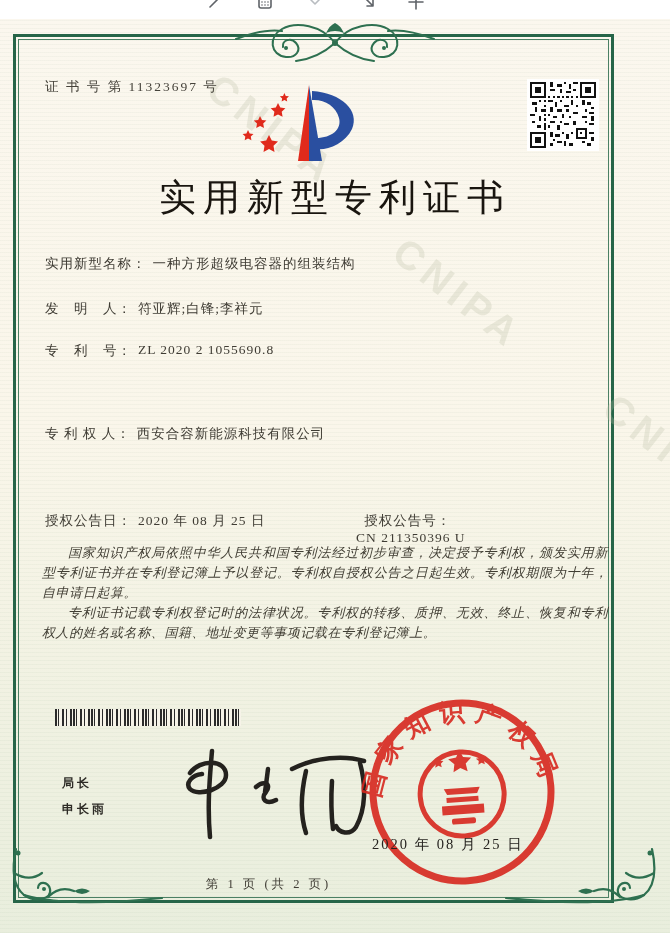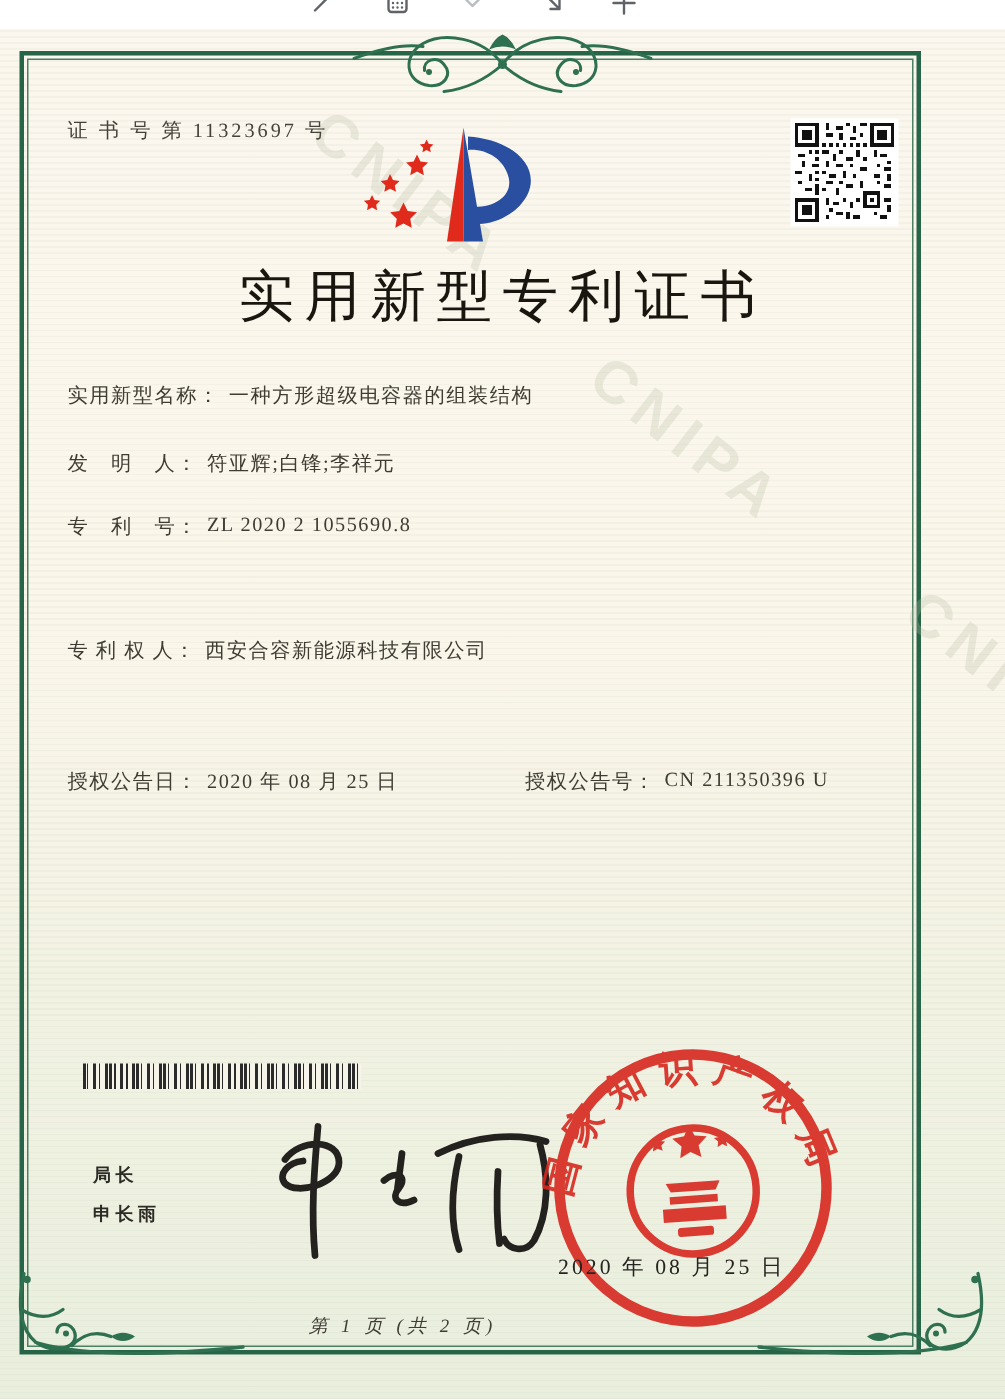--- a/index.html
+++ b/index.html
@@ -35,40 +35,40 @@
   .qr svg { width:100%; height:100%; display:block; }
 
   .doc-title { position:absolute; left:0; top:154px; width:670px; text-align:center;
     font-size:37px; font-weight:400; letter-spacing:7px; color:#19150f; }
 
   .field-row { position:absolute; left:45px; width:560px; display:flex; font-size:13.5px;
     letter-spacing:1px; color:#3f3c34;text-align:center; }
   .field-row .lbl { white-space:pre; }
   .field-row .val { margin-left:6px; }
   .addr-val { margin-left:6px; width:420px; line-height:19px; }
-  .grant-pair2 { position:absolute; left:305px; top:0; display:flex; }
+  .grant-pair2 { position:absolute; left:305px; top:0; display:flex;flex-direction:column; }
 
   .body-text { position:absolute; left:42px; top:524px; width:566px; font-size:13px; line-height:20px;
     color:#403d33; font-style:italic; letter-spacing:0.6px; }
   .body-text p { text-indent:2em; text-align:justify; }
 
   .barcode { position:absolute; left:55px; top:690px; width:186px; height:17px;
     background:repeating-linear-gradient(90deg,#2b2b2b 0 2px,#f6f3e8 2px 3px,#2b2b2b 3px 4px,#f6f3e8 4px 7px,#2b2b2b 7px 9px,#f6f3e8 9px 11px,#2b2b2b 11px 12px,#f6f3e8 12px 15px,#2b2b2b 15px 17px,#f6f3e8 17px 18px); }
 
   .signer { position:absolute; left:62px; top:751px; font-family:"Liberation Sans","DejaVu Sans",sans-serif;
     font-weight:600; font-size:12px; color:#2d2b26; letter-spacing:3px; line-height:26px; }
   .signature { position:absolute; left:150px; top:726px; width:225px; height:98px; }
   .signature svg { width:100%; height:100%; }
 
   .seal { position:absolute; left:362px; top:673px; width:200px; height:200px; opacity:0.9; transform:rotate(-4deg); }
   .seal svg { width:100%; height:100%; }
   .seal-date { position:absolute; left:372px; top:816px; font-size:14.5px; letter-spacing:2px; color:#262420; }
 
   .page-footer { position:absolute; left:0; top:857px; width:537px; text-align:center; font-size:12.5px;
-    letter-spacing:3px; color:#3f3c34;font-style:italic; }
+    letter-spacing:3px; color:#3f3c34; }
   .continuation { position:absolute; left:0; top:897px; width:670px; text-align:center; font-size:13.5px;
     font-style:italic; letter-spacing:3px; color:#46433a;margin-top:26px; }
 </style>
 </head>
 <body>
 
 <div class="screen">
 
   <div class="toolbar-strip">
     <span class="tb-icon" style="left:206px">
@@ -223,20 +223,24 @@
     </div>
     <div class="field-row" style="top:493px">
       <span class="lbl">授权公告日：</span>
       <span class="val">2020 年 08 月 25 日</span>
       <span class="grant-pair2">
         <span class="lbl">授权公告号：</span>
         <span class="val">CN 211350396 U</span>
       </span>
     </div>
 
+    <div class="body-text">
+      <p>国家知识产权局依照中华人民共和国专利法经过初步审查，决定授予专利权，颁发实用新型专利证书并在专利登记簿上予以登记。专利权自授权公告之日起生效。专利权期限为十年，自申请日起算。</p>
+      <p>专利证书记载专利权登记时的法律状况。专利权的转移、质押、无效、终止、恢复和专利权人的姓名或名称、国籍、地址变更等事项记载在专利登记簿上。</p>
+    </div>
 
     <div class="barcode"></div>
 
     <div class="signer">
       <div>局长</div>
       <div>申长雨</div>
     </div>
 
     <div class="signature">
       <svg viewBox="0 0 225 98">

